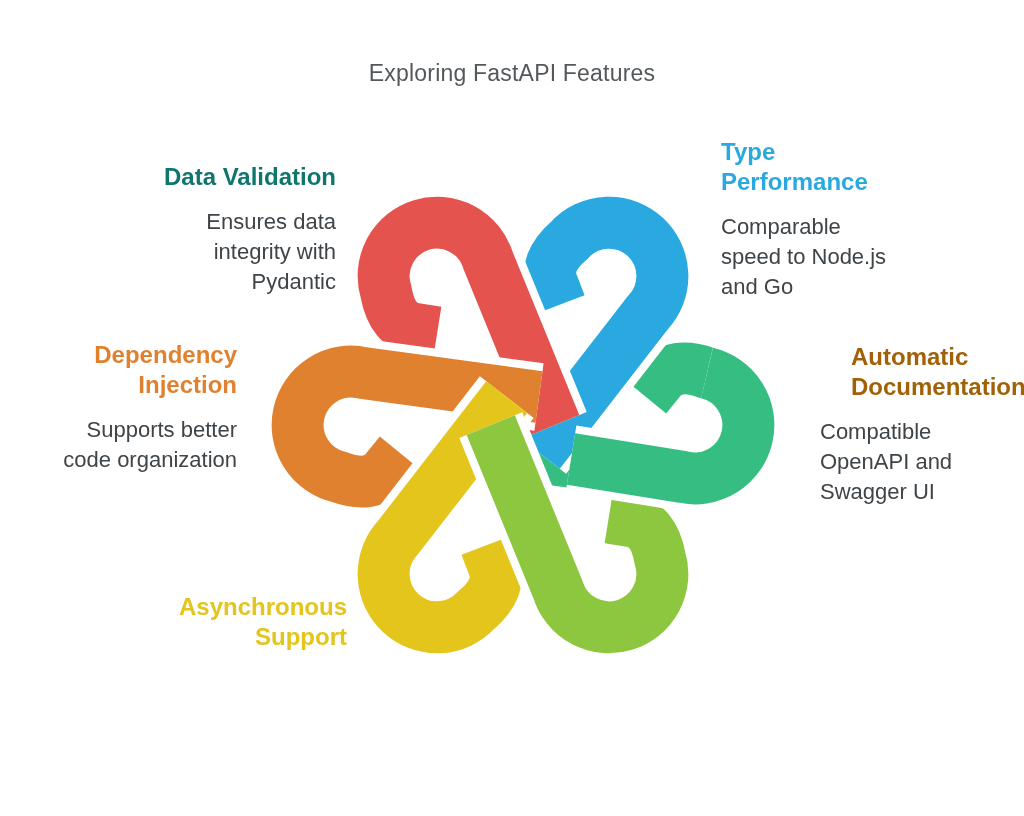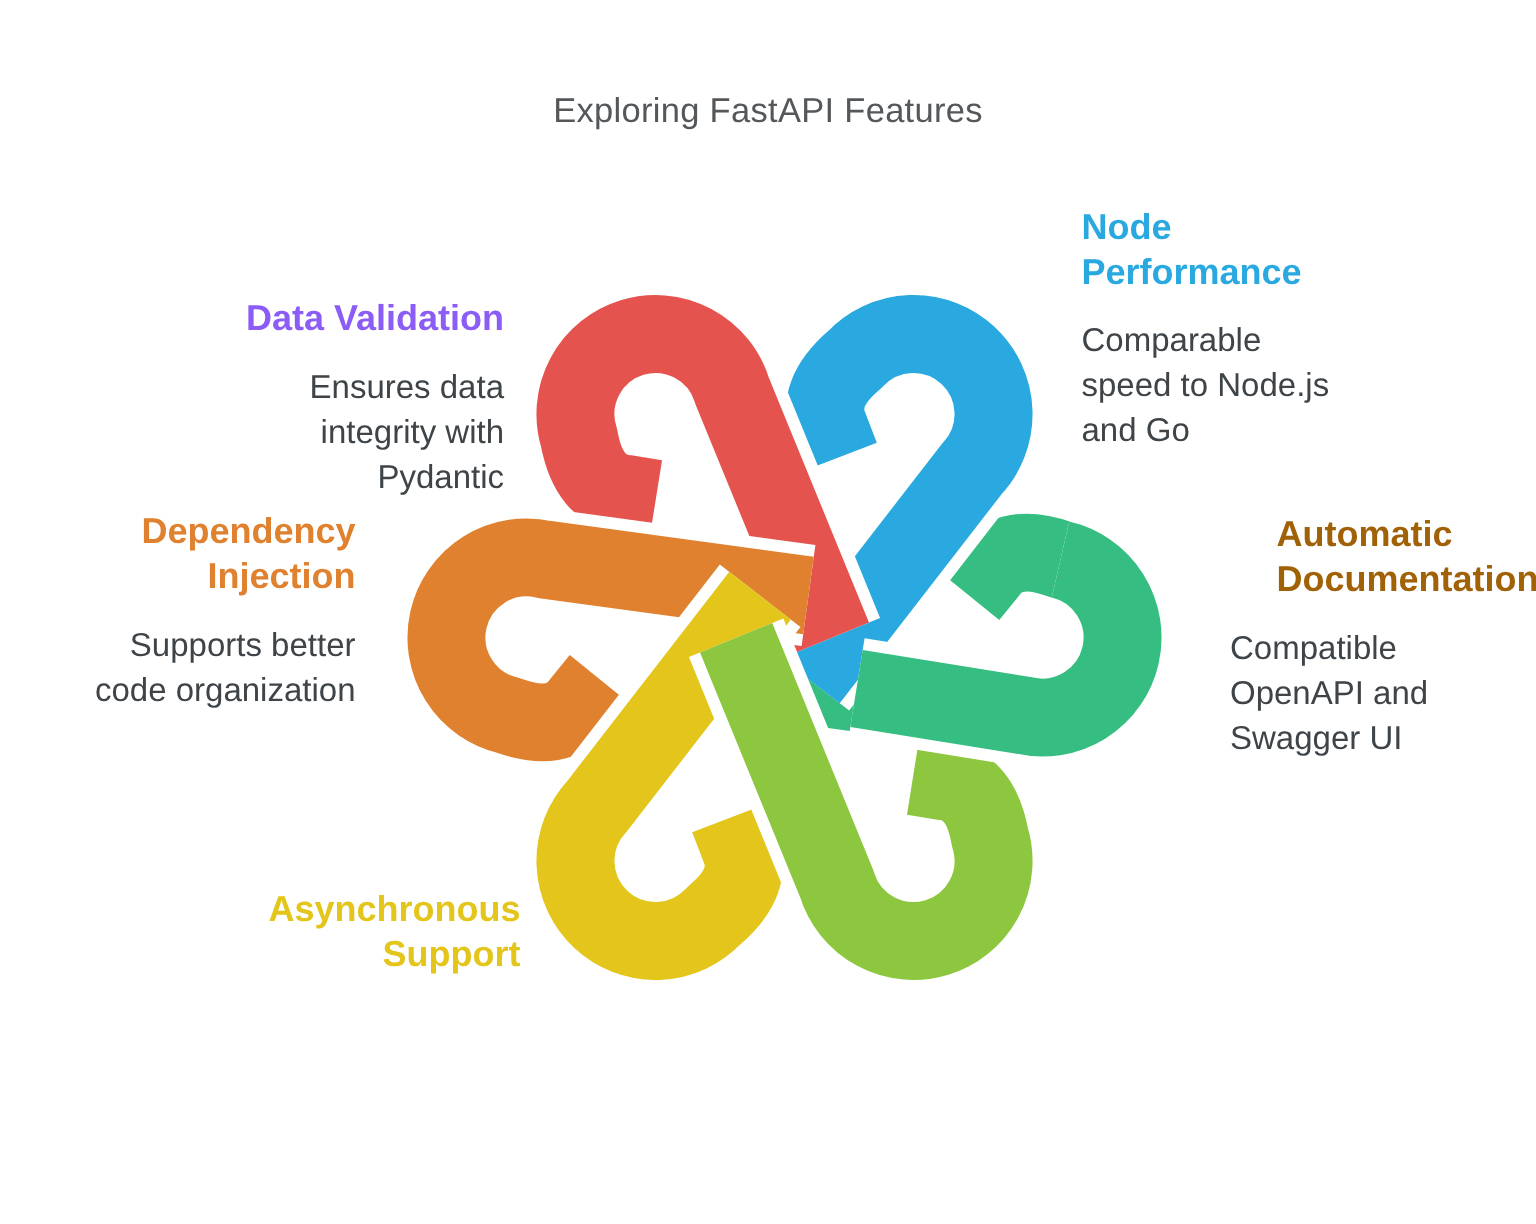--- a/index.html
+++ b/index.html
@@ -112,28 +112,28 @@
       </g>
 
       <g transform="rotate(90)">
         <path class="ribbon-casing" d="M 34 -48 L 52 -160 A 53 53 0 0 0 -52 -184"></path>
         <path class="ribbon" d="M 34 -48 L 52 -160 A 53 53 0 0 0 -52 -184" stroke="#36BE82"></path>
       </g>
     </svg>
   </div>
 
   <div class="feature align-right pos-data-validation">
-    <div class="f-title" style="color: #8b5cf6; margin-top: 36px;">Data Validation</div>
+    <div class="f-title" style="color: #0f766e;">Data Validation</div>
     <div class="f-desc">Ensures data
 integrity with
 Pydantic</div>
   </div>
 
   <div class="feature align-left pos-high-performance">
-    <div class="f-title" style="color: rgb(41, 169, 223);">Node
+    <div class="f-title" style="color: rgb(41, 169, 223);">Type
 Performance</div>
     <div class="f-desc">Comparable
 speed to Node.js
 and Go</div>
   </div>
 
   <div class="feature align-left pos-automatic-documentation">
     <div class="f-title" style="color: #a16207; margin-left: 31px;">Automatic
 Documentation</div>
     <div class="f-desc">Compatible

